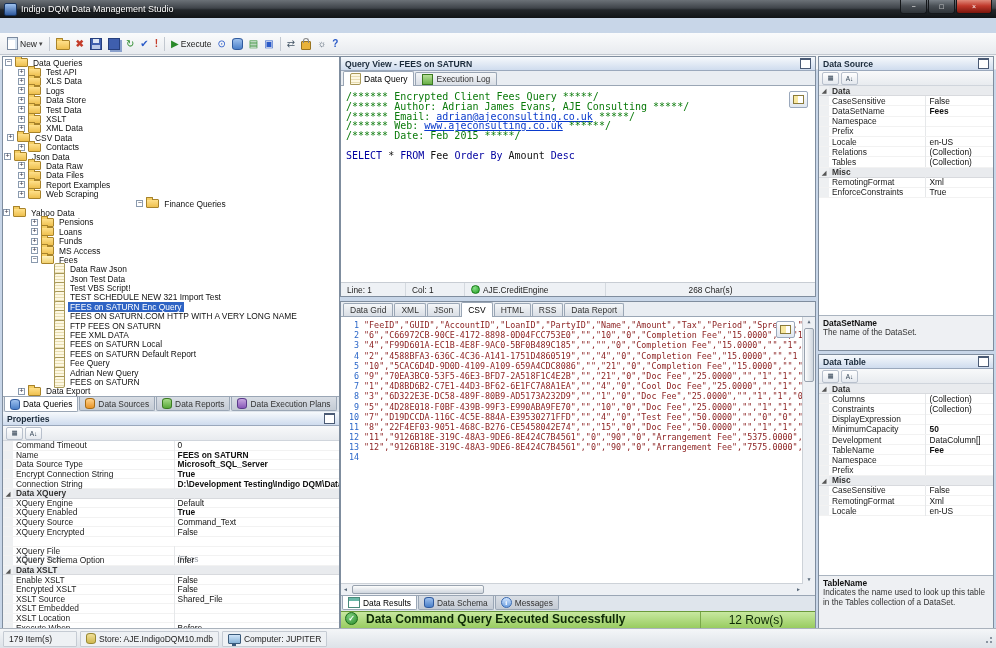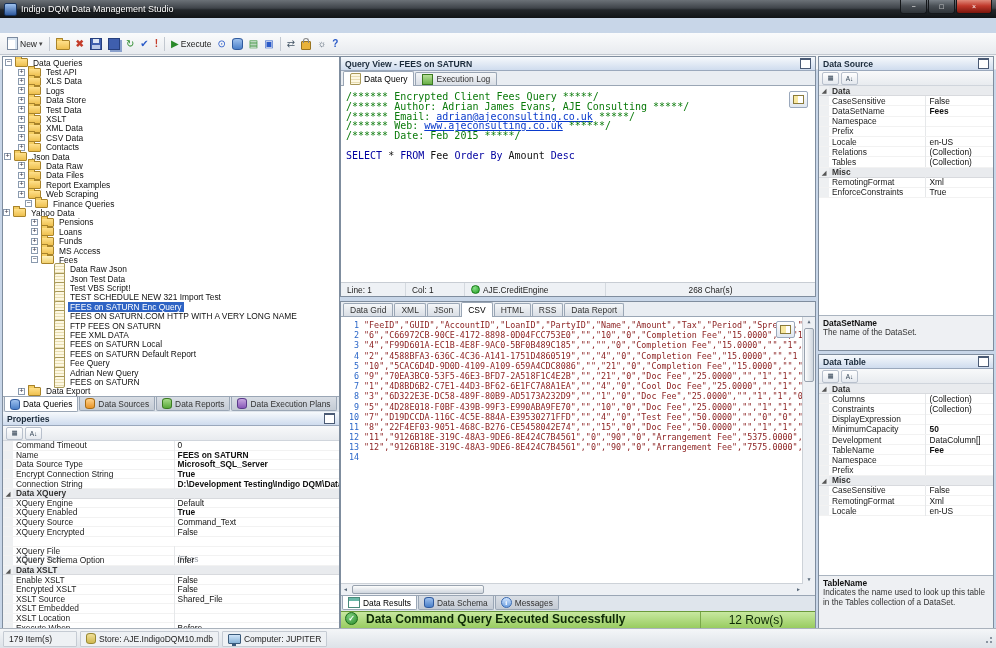--- a/index.html
+++ b/index.html
@@ -266,21 +266,21 @@
         <div class="trow" style="padding-left: 15px;">
           <span class="exp">+</span>
           <span class="tico ic-fold"></span>
           <span class="tlabel">XSLT</span>
         </div>
         <div class="trow" style="padding-left: 15px;">
           <span class="exp">+</span>
           <span class="tico ic-fold"></span>
           <span class="tlabel">XML Data</span>
         </div>
-        <div class="trow" style="padding-left: 15px;">
+        <div class="trow" style="padding-left: 4px;">
           <span class="exp">+</span>
           <span class="tico ic-fold"></span>
           <span class="tlabel">CSV Data</span>
         </div>
         <div class="trow" style="padding-left: 15px;">
           <span class="exp">+</span>
           <span class="tico ic-fold"></span>
           <span class="tlabel">Contacts</span>
         </div>
         <div class="trow" style="padding-left: 1px;">
@@ -301,21 +301,21 @@
         <div class="trow" style="padding-left: 15px;">
           <span class="exp">+</span>
           <span class="tico ic-fold"></span>
           <span class="tlabel">Report Examples</span>
         </div>
         <div class="trow" style="padding-left: 15px;">
           <span class="exp">+</span>
           <span class="tico ic-fold"></span>
           <span class="tlabel">Web Scraping</span>
         </div>
-        <div class="trow" style="padding-left: 22px;">
+        <div class="trow" style="padding-left: 22px; justify-content: center;">
           <span class="exp">−</span>
           <span class="tico ic-fold"></span>
           <span class="tlabel">Finance Queries</span>
         </div>
         <div class="trow" style="">
           <span class="exp">+</span>
           <span class="tico ic-fold"></span>
           <span class="tlabel">Yahoo Data</span>
         </div>
         <div class="trow" style="padding-left: 28px;">

